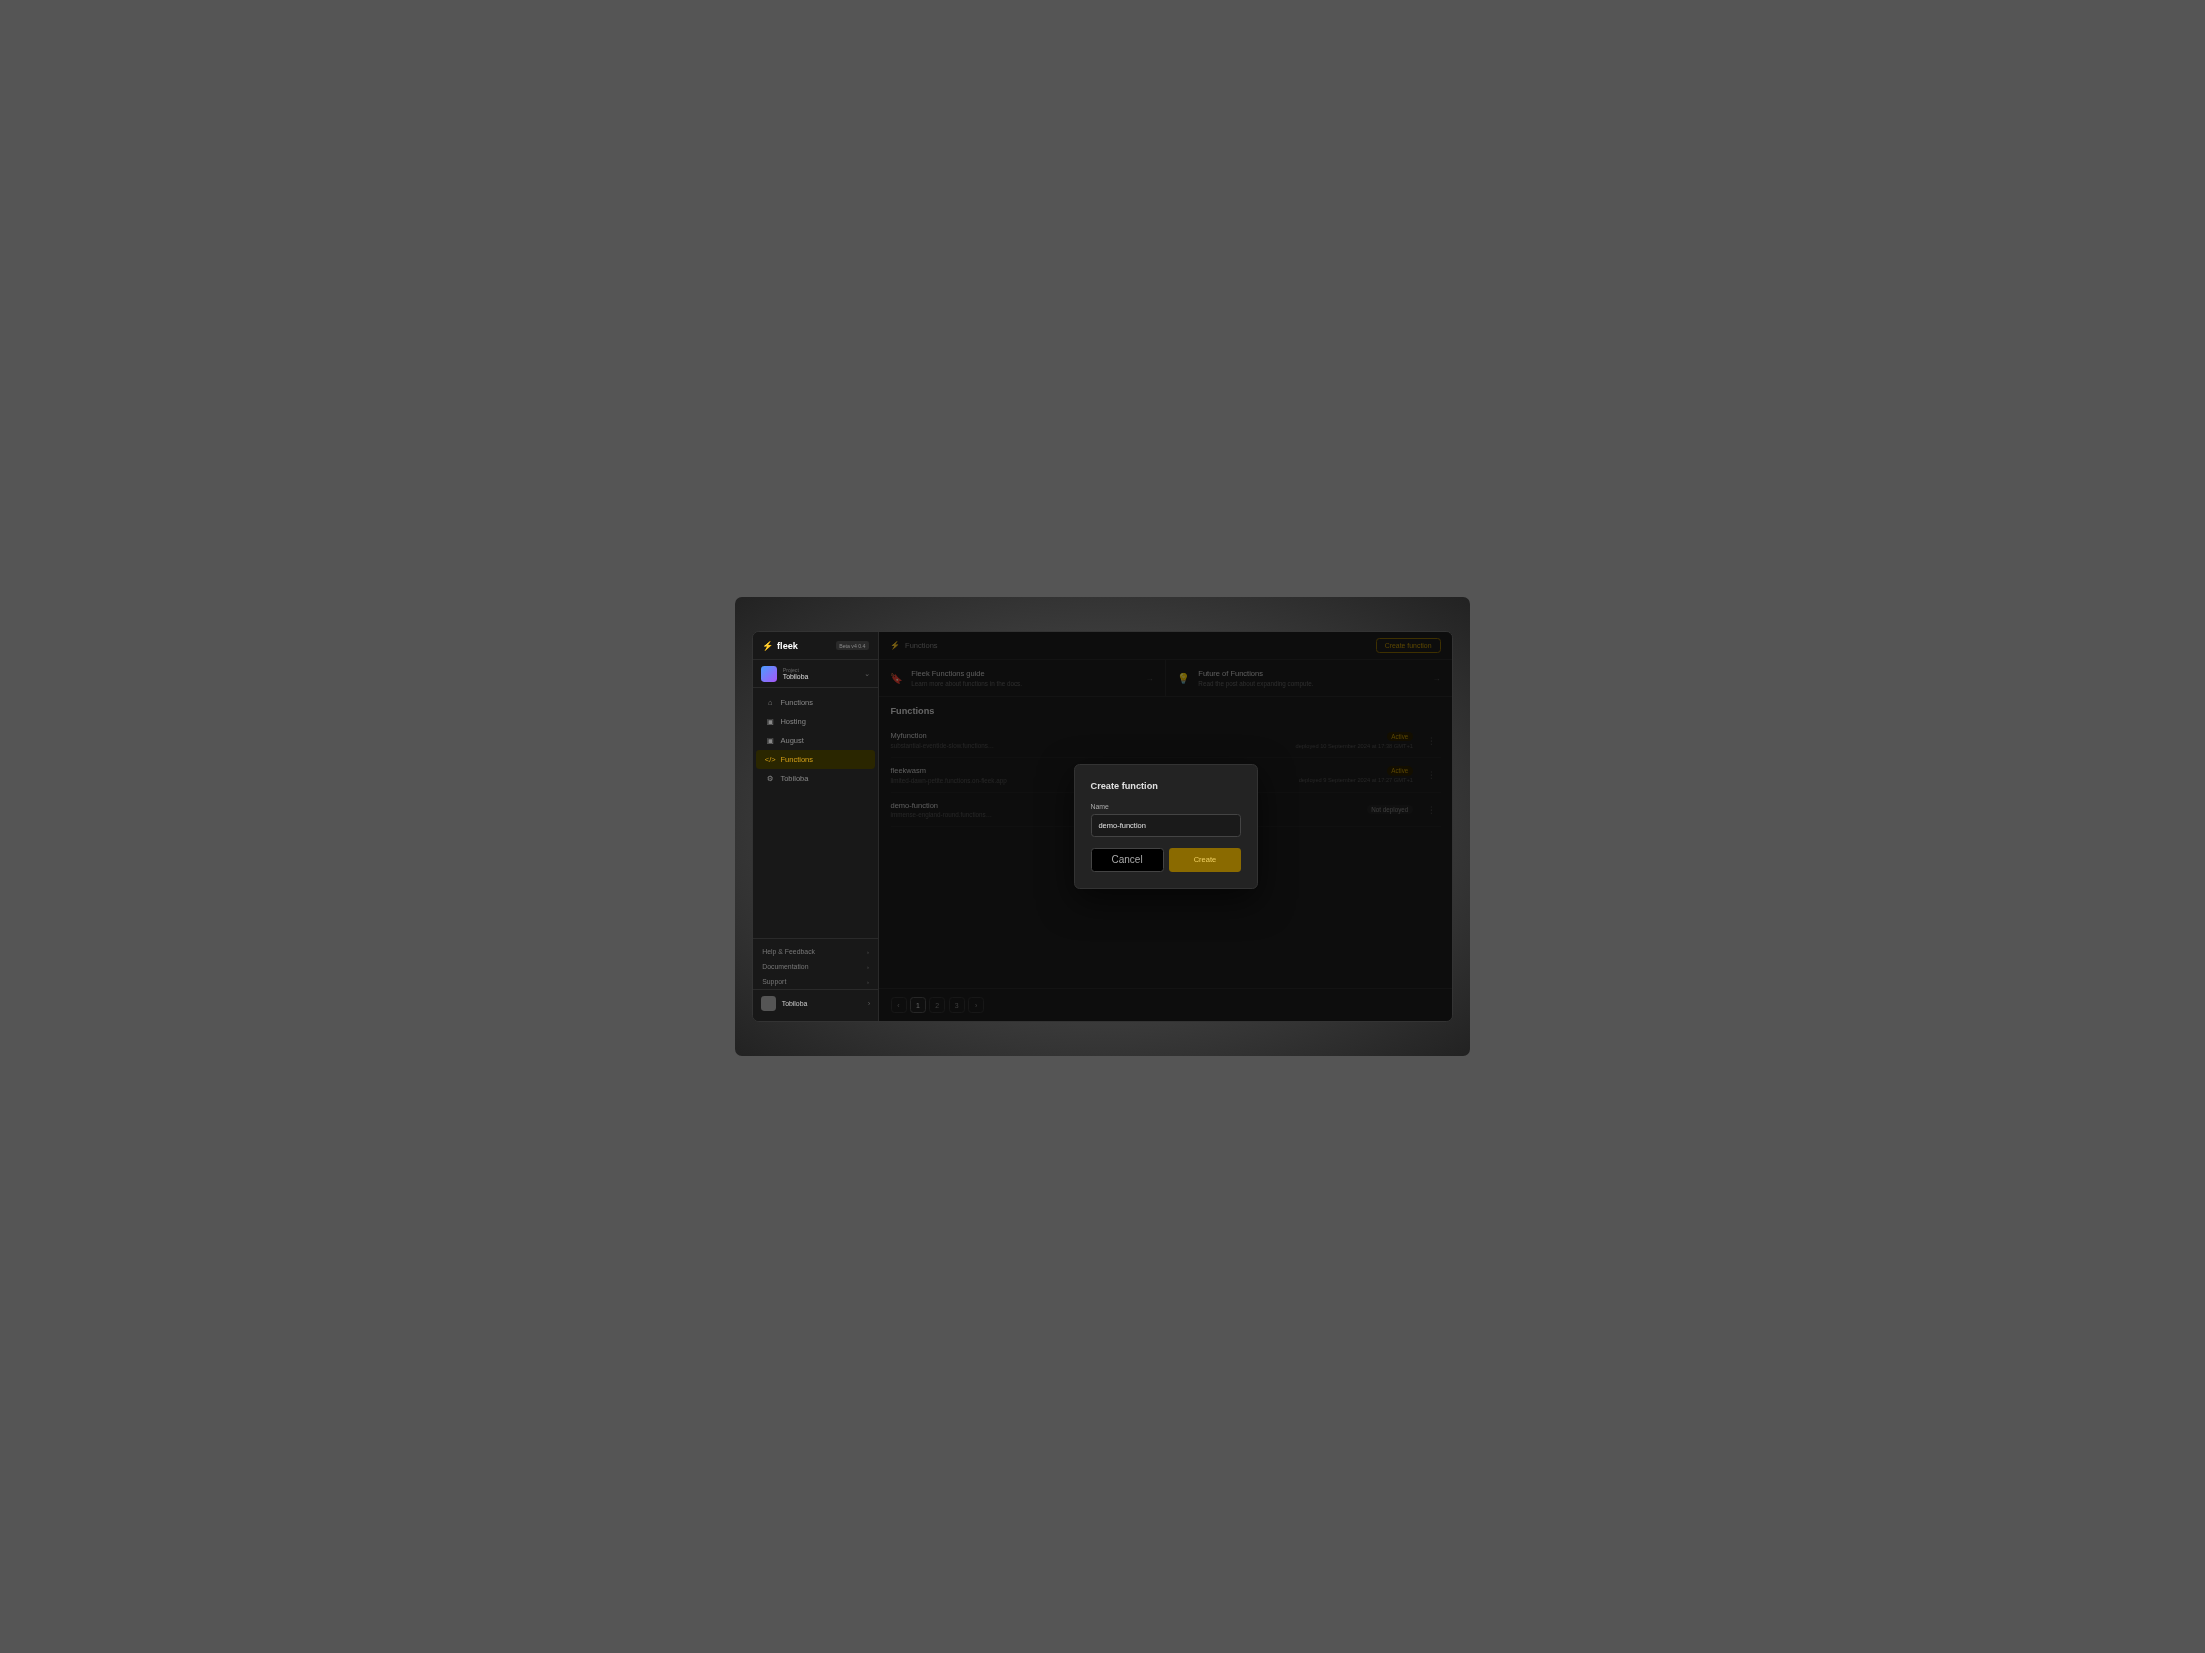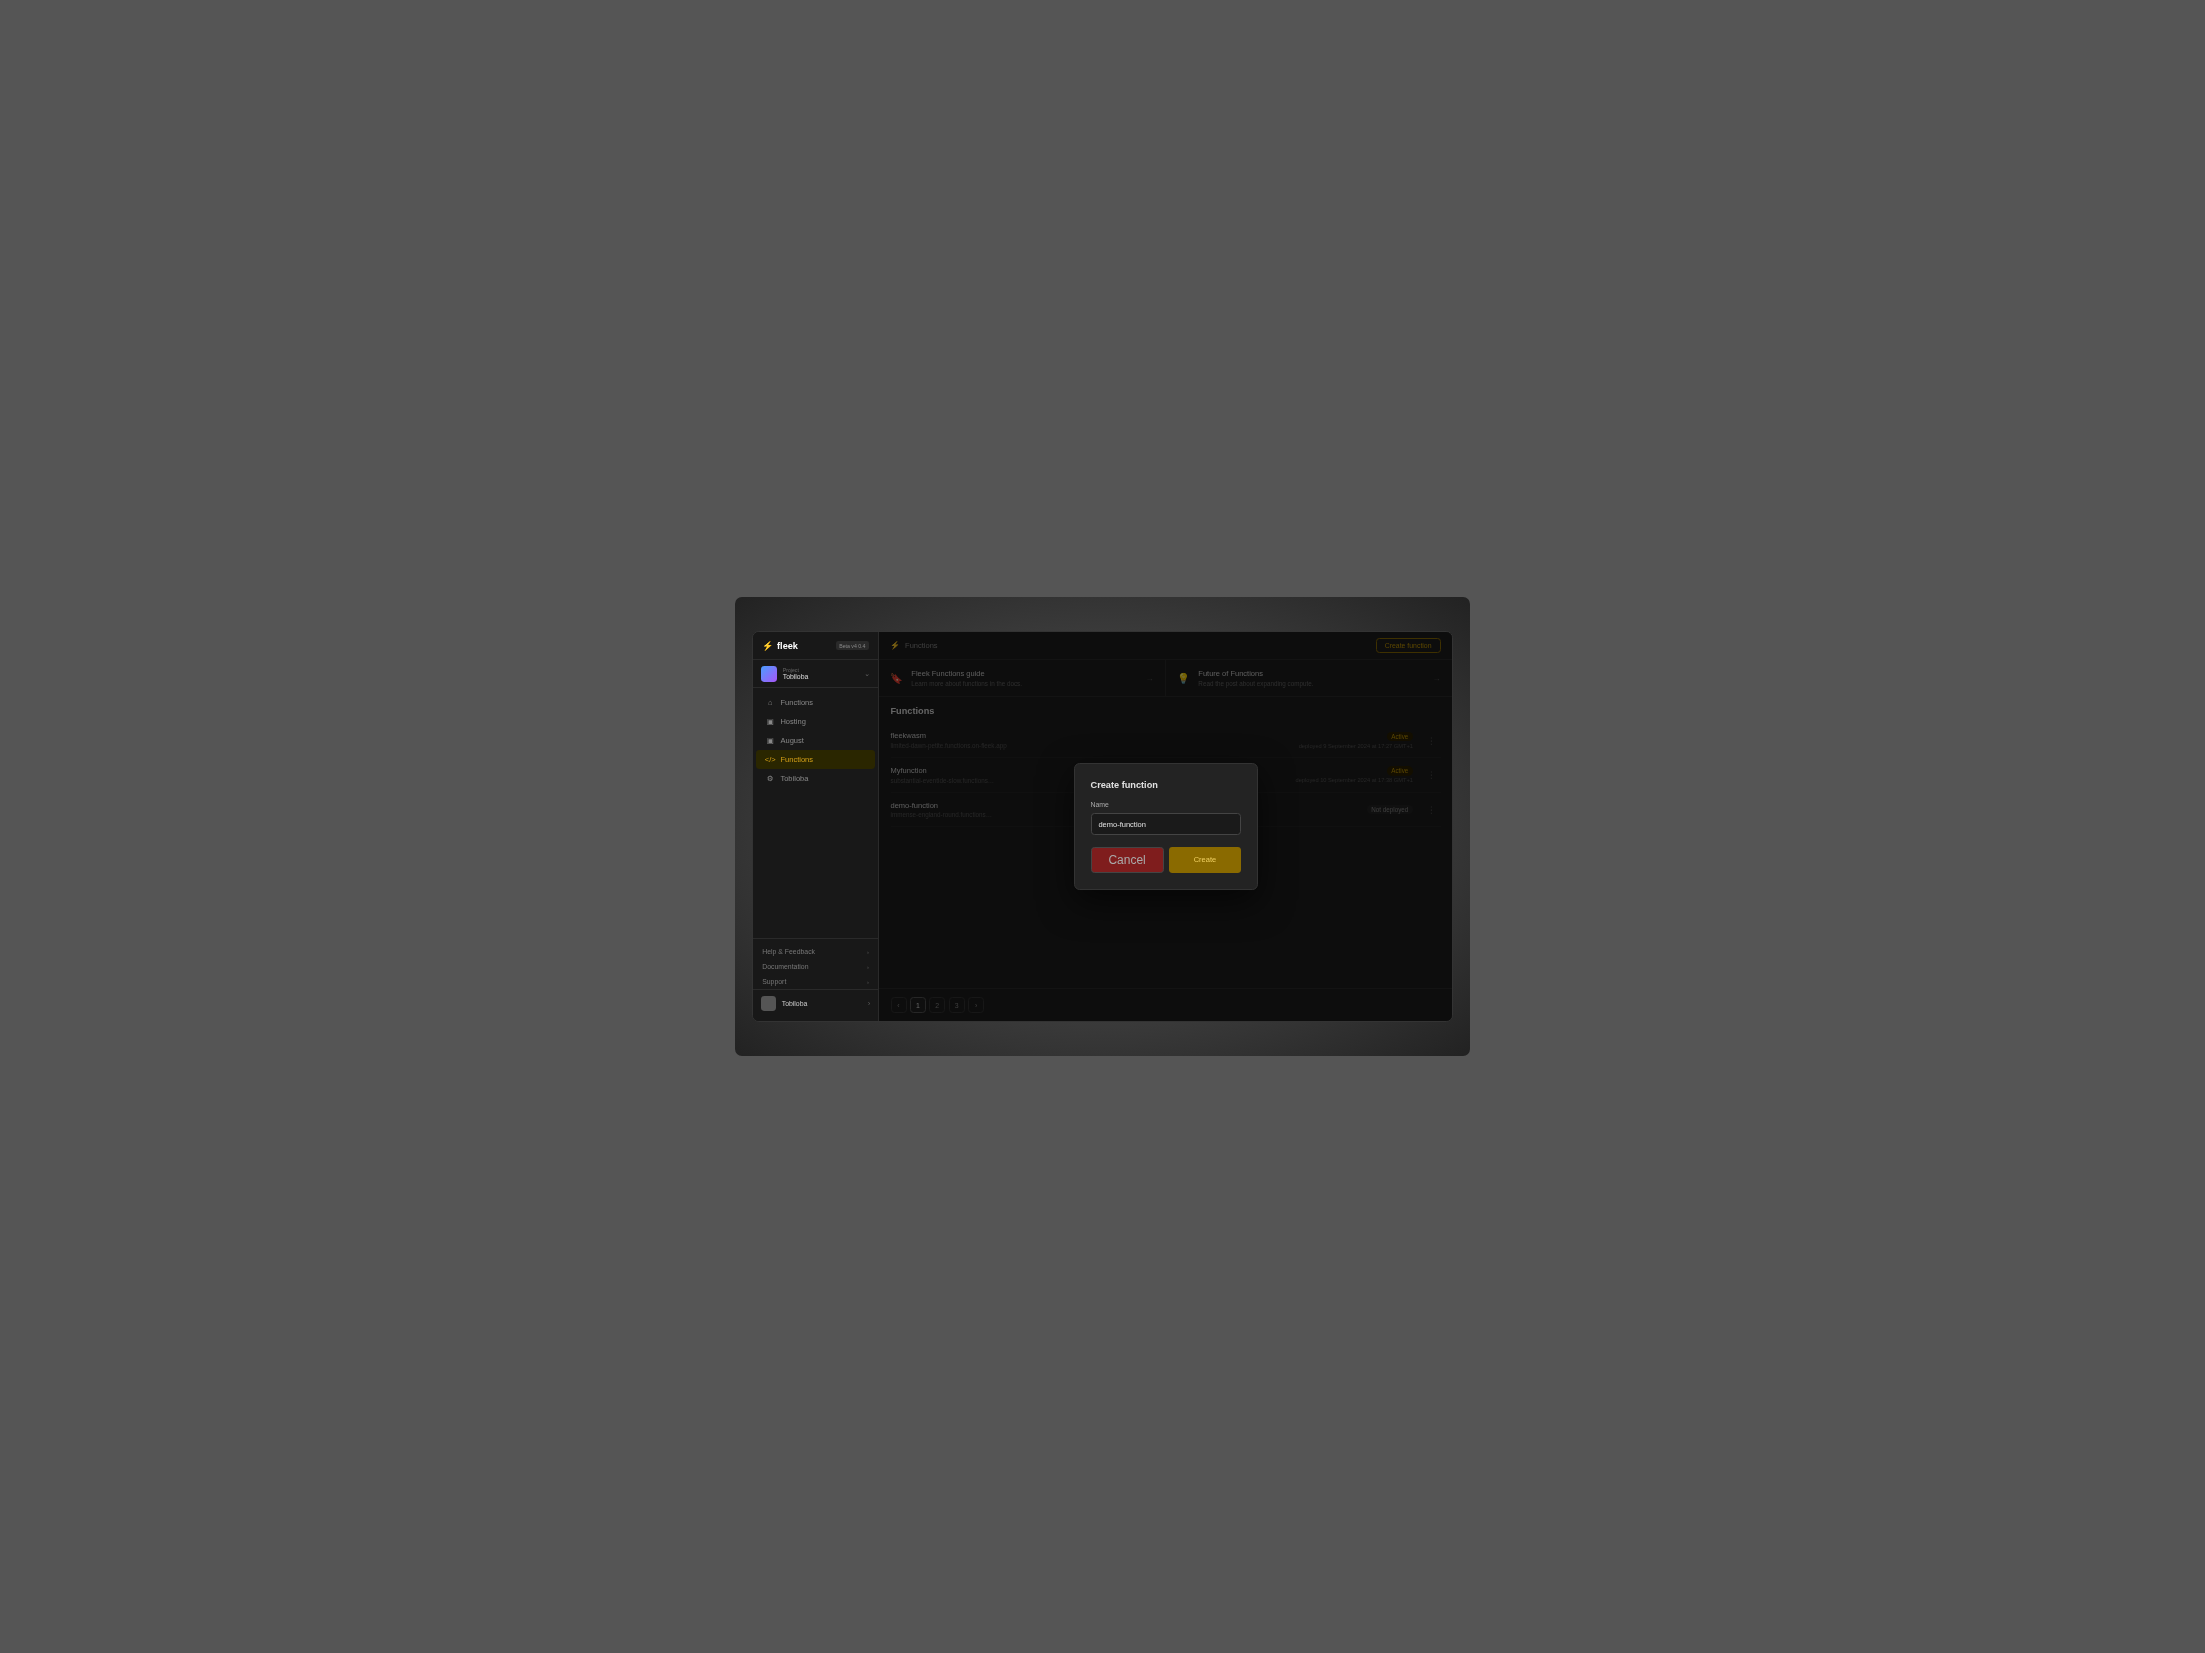--- a/index.html
+++ b/index.html
@@ -422,23 +422,23 @@
     .modal-actions {
       display: flex;
       gap: 5.7px;
     }
 
     .btn-cancel {
       flex: 1;
       padding: 5.2px;
       border-radius: 3.4px;
       border: 0.6px solid #444;
-      background: #7f1d1d;
+      background: #000000;
       color: #aaa;
-      font-size: 12px;
+      font-size: 10px;
       cursor: pointer;
     }
 
     .btn-create {
       flex: 1;
       padding: 5.2px;
       border-radius: 3.4px;
       border: none;
       background: #8a6a00;
       color: #f0d060;
@@ -539,47 +539,47 @@
             <div class="guide-card-title">Future of Functions</div>
             <div class="guide-card-sub">Read the post about expanding compute.</div>
           </div>
           <span class="guide-card-arrow">→</span>
         </div>
       </div>
 
       <div class="functions-section">
         <div class="functions-title">Functions</div>
         <div class="fn-list">
+
+          <div class="fn-row">
+            <div class="fn-info">
+              <div class="fn-name">Myfunction</div>
+              <div class="fn-url">substantial-eventide-slow.functions…</div>
+            </div>
+            <div class="fn-status-section">
+              <span class="status-badge status-active">Active</span>
+              <span class="fn-deploy-time">deployed 10 September 2024 at 17:38 GMT+1</span>
+            </div>
+            <span class="fn-menu-btn">⋮</span>
+          </div>
 
           <div class="fn-row">
             <div class="fn-info">
               <div class="fn-name">fleekwasm</div>
               <div class="fn-url">limited-dawn-petite.functions.on-fleek.app</div>
             </div>
             <div class="fn-status-section">
               <span class="status-badge status-active">Active</span>
               <span class="fn-deploy-time">deployed 9 September 2024 at 17:27 GMT+1</span>
             </div>
             <span class="fn-menu-btn">⋮</span>
           </div>
 
           <div class="fn-row">
             <div class="fn-info">
-              <div class="fn-name">Myfunction</div>
-              <div class="fn-url">substantial-eventide-slow.functions…</div>
-            </div>
-            <div class="fn-status-section">
-              <span class="status-badge status-active">Active</span>
-              <span class="fn-deploy-time">deployed 10 September 2024 at 17:38 GMT+1</span>
-            </div>
-            <span class="fn-menu-btn">⋮</span>
-          </div>
-
-          <div class="fn-row">
-            <div class="fn-info">
               <div class="fn-name">demo-function</div>
               <div class="fn-url">immense-england-round.functions…</div>
             </div>
             <div class="fn-status-section">
               <span class="status-badge status-not-deployed">Not deployed</span>
             </div>
             <span class="fn-menu-btn">⋮</span>
           </div>
 
 

